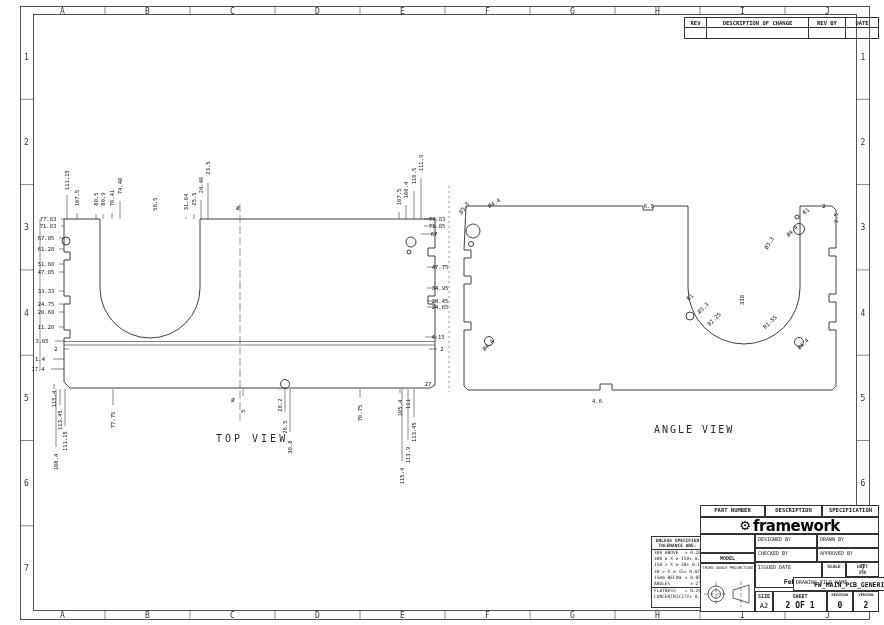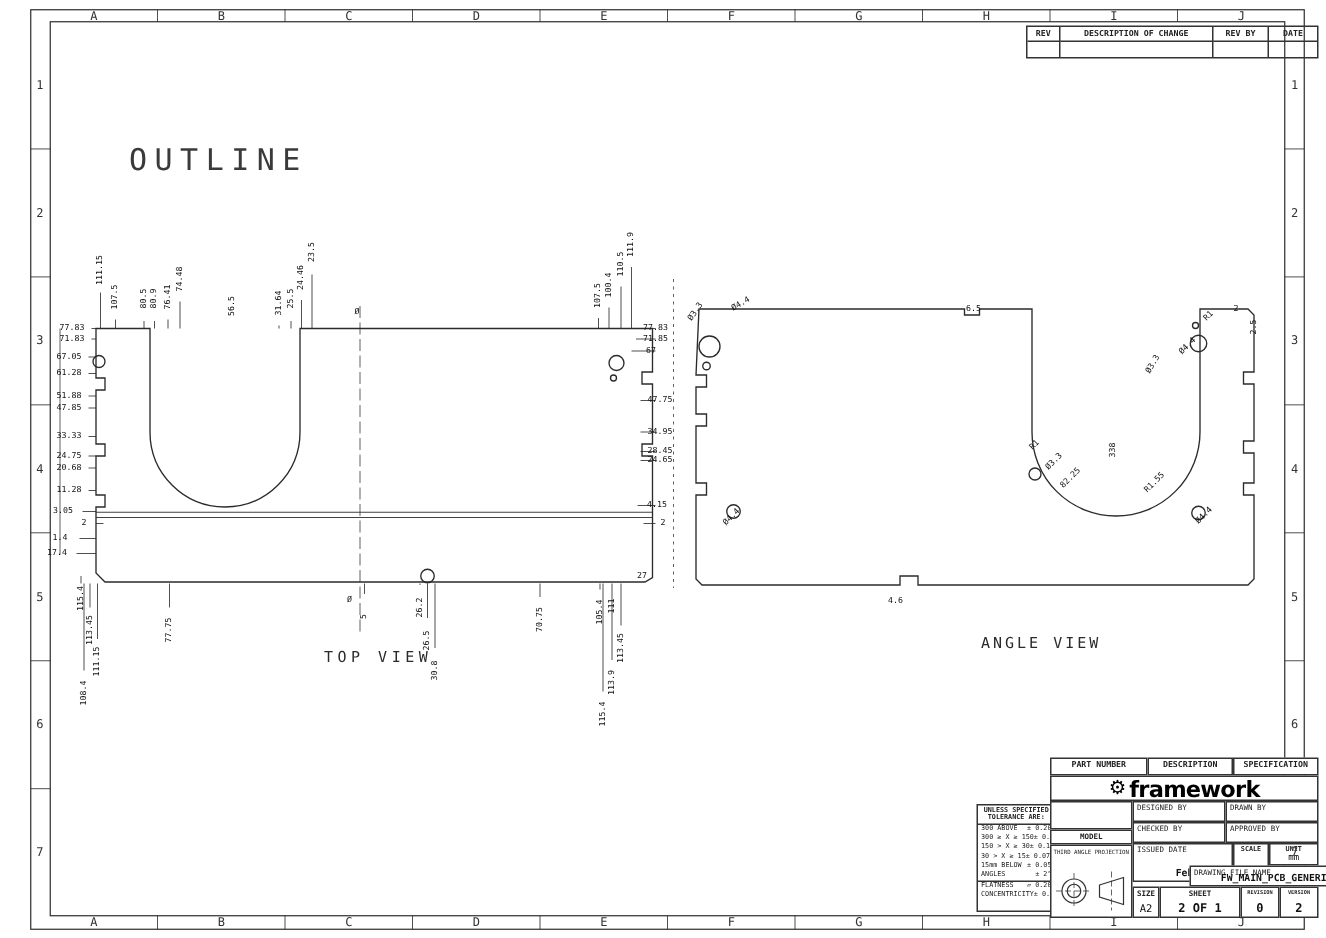--- a/index.html
+++ b/index.html
@@ -169,21 +169,20 @@
         <line x1="290" y1="432" x2="290" y2="389"></line>
         <line x1="360" y1="398" x2="360" y2="389"></line>
         <line x1="400" y1="393" x2="400" y2="389"></line>
         <line x1="408" y1="389" x2="408" y2="389"></line>
         <line x1="414" y1="417" x2="414" y2="389"></line>
         <line x1="408" y1="440" x2="408" y2="389"></line>
         <line x1="402" y1="461" x2="402" y2="389"></line>
       </g>
   </svg>
 
-  <div class="outline-title">OUTLINE</div>
   <div class="view-label" style="left:216px;top:433px;">TOP VIEW</div>
   <div class="view-label" style="left:654px;top:424px;font-size:10px;letter-spacing:2px;">ANGLE VIEW</div>
 
   <div class="revtable">
     <div class="hdr" style="left:0;width:22px;">REV</div>
     <div class="hdr" style="left:22px;width:102px;">DESCRIPTION OF CHANGE</div>
     <div class="hdr" style="left:124px;width:37px;">REV BY</div>
     <div class="hdr" style="left:161px;width:32px;border-right:none;">DATE</div>
     <div class="emp" style="left:0;width:22px;"></div>
     <div class="emp" style="left:22px;width:102px;"></div>

